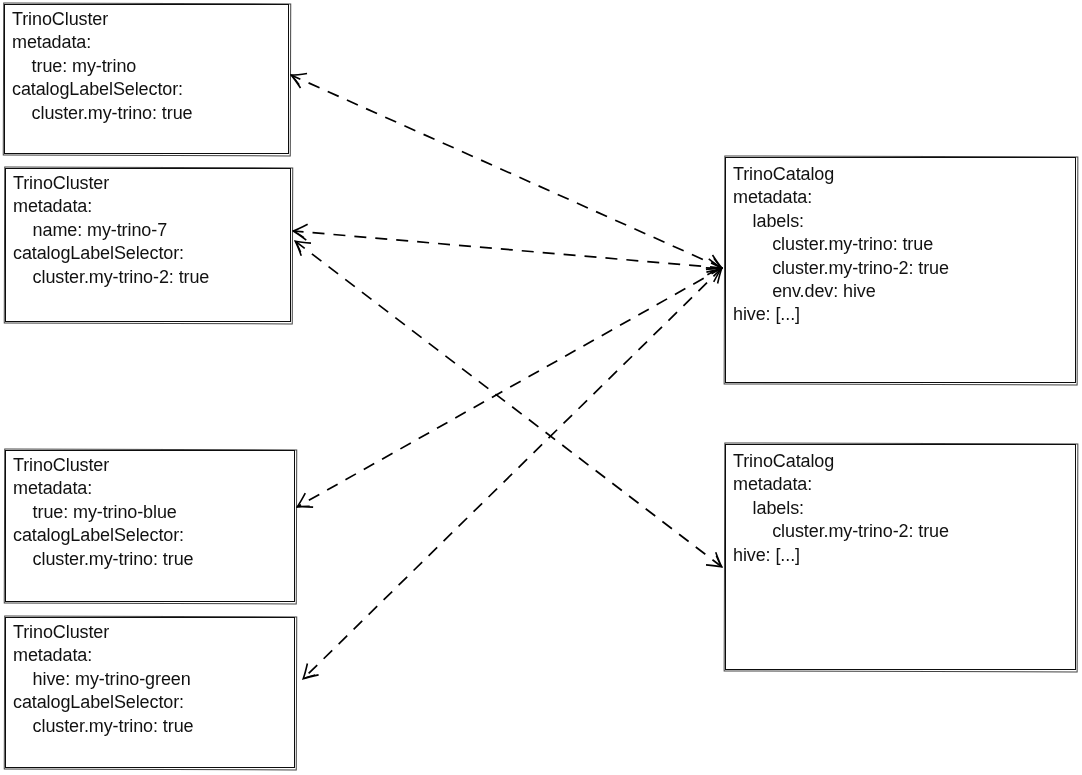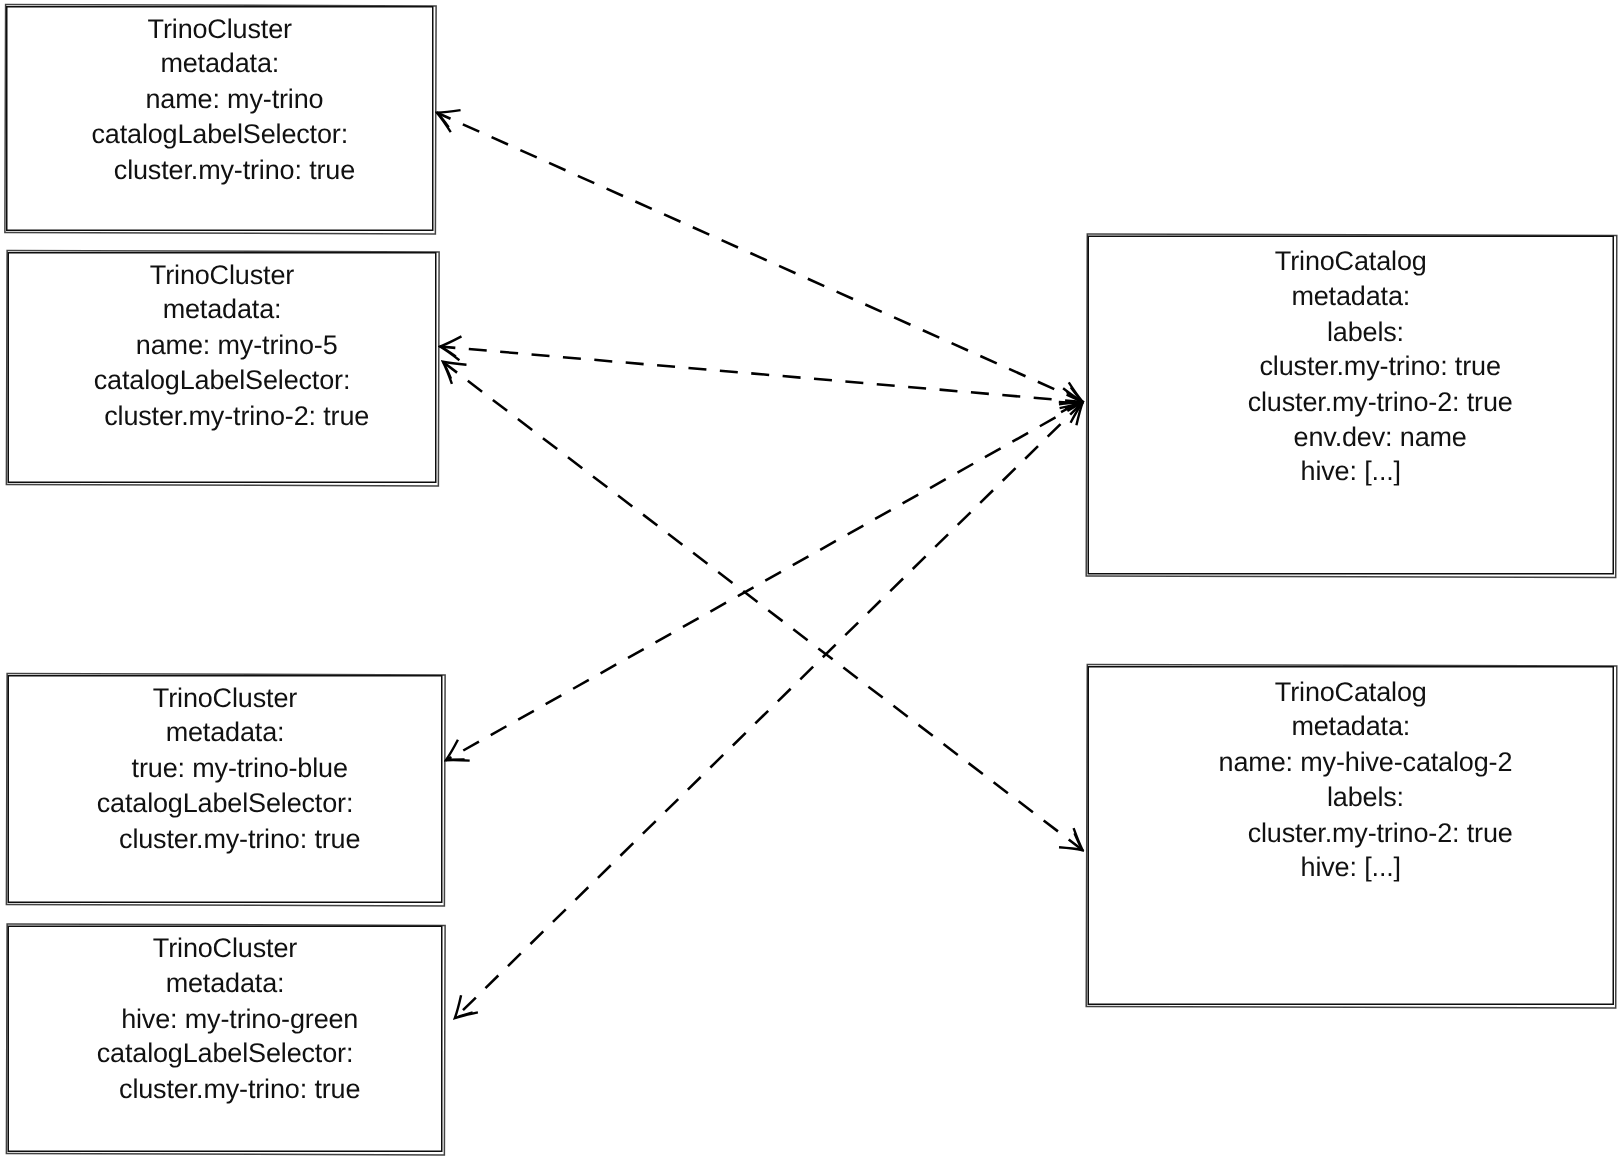--- a/index.html
+++ b/index.html
@@ -31,21 +31,20 @@
     inset: -2.5px;
     border: 1px solid rgba(20,20,20,0.8);
     transform: rotate(0.18deg);
     pointer-events: none;
   }
   .yaml-line {
     white-space: pre;
     font-size: 18px;
     line-height: 23.4px;
     letter-spacing: -0.1px;
-    text-align: center;
   }
   #arrow-layer {
     position: absolute;
     left: 0;
     top: 0;
     z-index: 2;
     pointer-events: none;
   }
   .conn {
     stroke: #000000;
@@ -55,29 +54,29 @@
   }
 </style>
 </head>
 <body>
 
 <div id="canvas">
 
   <div class="box" style="left:4px; top:4px; width:285px; height:150px;">
     <div class="yaml-line">TrinoCluster</div>
     <div class="yaml-line">metadata:</div>
-    <div class="yaml-line">    name: my-trino</div>
+    <div class="yaml-line">    true: my-trino</div>
     <div class="yaml-line">catalogLabelSelector:</div>
     <div class="yaml-line">    cluster.my-trino: true</div>
   </div>
 
   <div class="box" style="left:5px; top:168px; width:286px; height:154px;">
     <div class="yaml-line">TrinoCluster</div>
     <div class="yaml-line">metadata:</div>
-    <div class="yaml-line">    name: my-trino-5</div>
+    <div class="yaml-line">    name: my-trino-7</div>
     <div class="yaml-line">catalogLabelSelector:</div>
     <div class="yaml-line">    cluster.my-trino-2: true</div>
   </div>
 
   <div class="box" style="left:5px; top:450px; width:290px; height:152px;">
     <div class="yaml-line">TrinoCluster</div>
     <div class="yaml-line">metadata:</div>
     <div class="yaml-line">    true: my-trino-blue</div>
     <div class="yaml-line">catalogLabelSelector:</div>
     <div class="yaml-line">    cluster.my-trino: true</div>
@@ -90,28 +89,27 @@
     <div class="yaml-line">catalogLabelSelector:</div>
     <div class="yaml-line">    cluster.my-trino: true</div>
   </div>
 
   <div class="box" style="left:725px; top:157px; width:351px; height:226px; padding-top:5px;">
     <div class="yaml-line">TrinoCatalog</div>
     <div class="yaml-line">metadata:</div>
     <div class="yaml-line">    labels:</div>
     <div class="yaml-line">        cluster.my-trino: true</div>
     <div class="yaml-line">        cluster.my-trino-2: true</div>
-    <div class="yaml-line">        env.dev: name</div>
+    <div class="yaml-line">        env.dev: hive</div>
     <div class="yaml-line">hive: [...]</div>
   </div>
 
   <div class="box" style="left:725px; top:444px; width:351px; height:226px; padding-top:5px;">
     <div class="yaml-line">TrinoCatalog</div>
     <div class="yaml-line">metadata:</div>
-    <div class="yaml-line">    name: my-hive-catalog-2</div>
     <div class="yaml-line">    labels:</div>
     <div class="yaml-line">        cluster.my-trino-2: true</div>
     <div class="yaml-line">hive: [...]</div>
   </div>
 
   <svg id="arrow-layer" width="1082" height="775" viewBox="0 0 1082 775">
     <defs>
       <marker id="ah" viewBox="-16 -10 17 20" refX="0" refY="0" markerWidth="17" markerHeight="20" markerUnits="userSpaceOnUse" orient="auto-start-reverse">
         <path d="M-14,-8 Q-5.5,-2.5 -0.3,0 Q-5.5,2.5 -14,8" fill="none" stroke="#000000" stroke-width="1.6"></path>
         <path d="M-11.5,-5.5 Q-5,-1.8 -2,-0.6" fill="none" stroke="#000000" stroke-width="1.3"></path>

